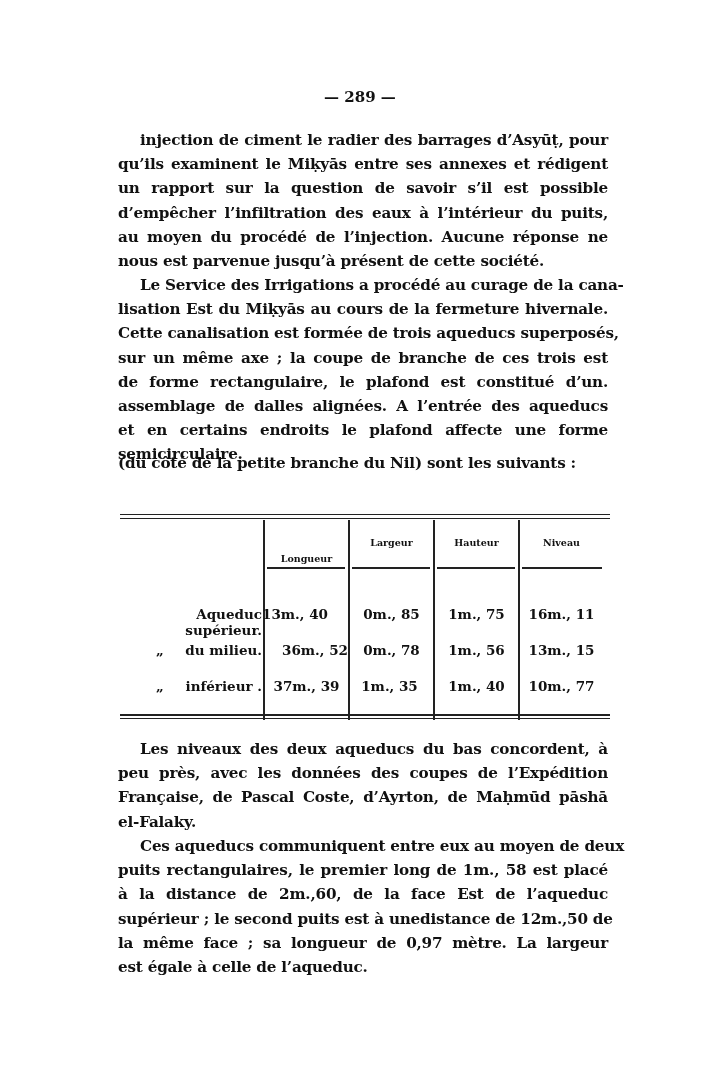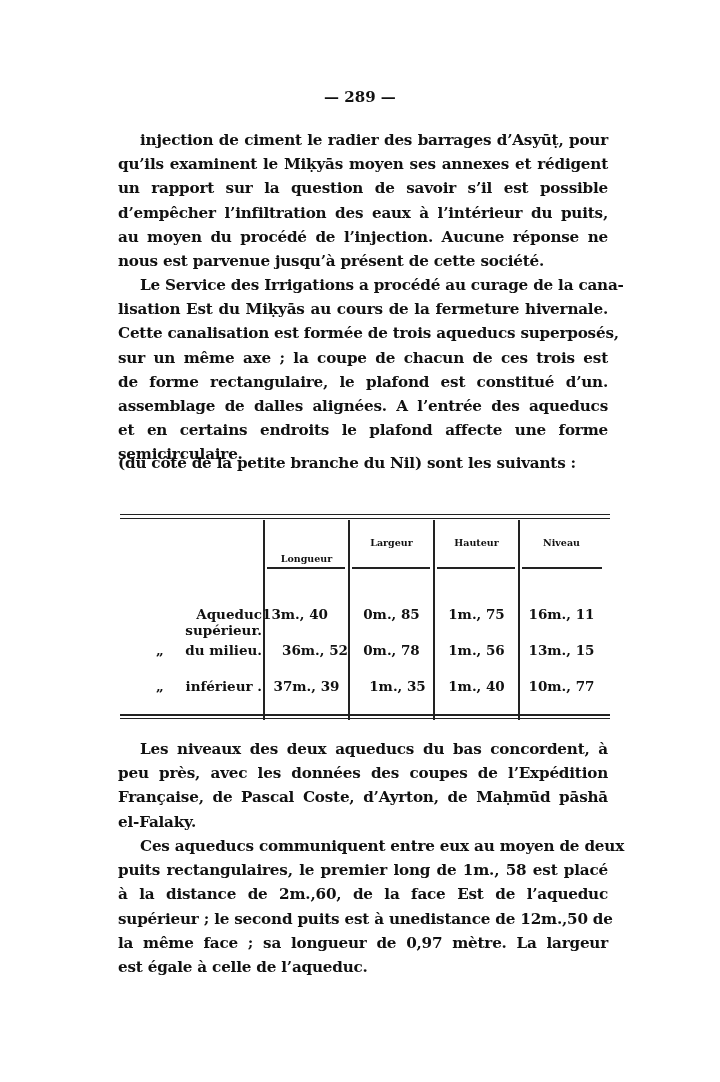--- a/index.html
+++ b/index.html
@@ -22,31 +22,31 @@
   .rowlabel .ditto { position: absolute; left: 36px; }
   .cell { position: absolute; font-size: 13.5px; font-weight: bold; text-align: center; white-space: nowrap; }
 </style>
 </head>
 <body>
 
 <div class="page-num">— 289 —</div>
 
 <div class="para" id="p0" style="top:128px;">
     <span class="ln indent">injection de ciment le radier des barrages d’Asyūṭ, pour</span>
-    <span class="ln">qu’ils examinent le Miḳyās moyen ses annexes et rédigent</span>
+    <span class="ln">qu’ils examinent le Miḳyās entre ses annexes et rédigent</span>
     <span class="ln">un rapport sur la question de savoir s’il est possible</span>
     <span class="ln">d’empêcher l’infiltration des eaux à l’intérieur du puits,</span>
     <span class="ln">au moyen du procédé de l’injection. Aucune réponse ne</span>
     <span class="ln last">nous est parvenue jusqu’à présent de cette société.</span>
   </div>
 <div class="para" id="p1" style="top:273px;">
     <span class="ln indent">Le Service des Irrigations a procédé au curage de la cana-</span>
     <span class="ln">lisation Est du Miḳyās au cours de la fermeture hivernale.</span>
     <span class="ln">Cette canalisation est formée de trois aqueducs superposés,</span>
-    <span class="ln">sur un même axe ; la coupe de chacun de ces trois est</span>
+    <span class="ln">sur un même axe ; la coupe de branche de ces trois est</span>
     <span class="ln">de forme rectangulaire, le plafond est constitué d’un.</span>
     <span class="ln">assemblage de dalles alignées. A l’entrée des aqueducs</span>
     <span class="ln">et en certains endroits le plafond affecte une forme</span>
     <span class="ln last">semicirculaire.</span>
   </div>
 <div class="para" id="p2" style="top:451px;">
     <span class="ln last">(du côté de la petite branche du Nil) sont les suivants :</span>
   </div>
 
 <div class="tbl">
@@ -84,21 +84,21 @@
   <div class="cell" style="top:132px;left:145px;width:83px;text-align:right;">36m., 52</div>
   <div class="cell" style="top:132px;left:230px;width:83px;">0m., 78</div>
   <div class="cell" style="top:132px;left:315px;width:83px;">1m., 56</div>
   <div class="cell" style="top:132px;left:400px;width:83px;">13m., 15</div>
 
   <div class="rowlabel" style="top:168px;">
     <span class="ditto">„</span>
     <span>inférieur .</span>
   </div>
   <div class="cell" style="top:168px;left:145px;width:83px;">37m., 39</div>
-  <div class="cell" style="top:168px;left:230px;width:79px;margin-left:8px;">1m., 35</div>
+  <div class="cell" style="top:168px;left:230px;width:79px;">1m., 35</div>
   <div class="cell" style="top:168px;left:315px;width:83px;">1m., 40</div>
   <div class="cell" style="top:168px;left:400px;width:83px;">10m., 77</div>
 
   <div class="rule" style="left:0;top:204px;width:490px;height:1.6px;"></div>
   <div class="rule" style="left:0;top:208px;width:490px;height:1.4px;"></div>
 </div>
 
 <div class="para" id="p3" style="top:737px;">
     <span class="ln indent">Les niveaux des deux aqueducs du bas concordent, à</span>
     <span class="ln">peu près, avec les données des coupes de l’Expédition</span>

